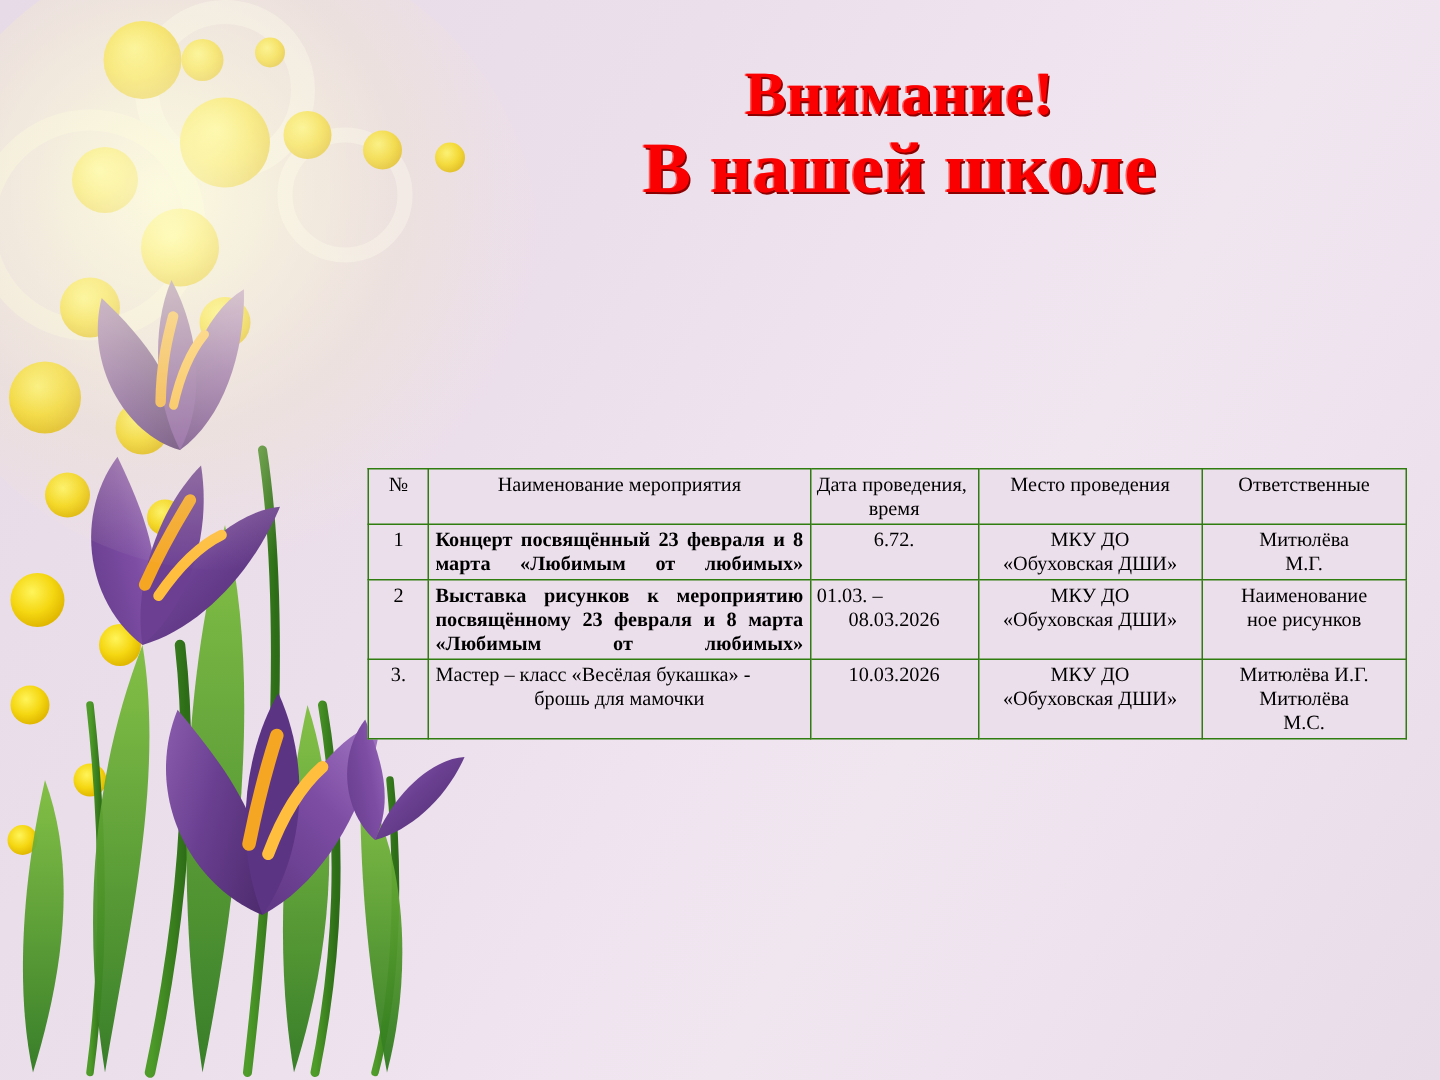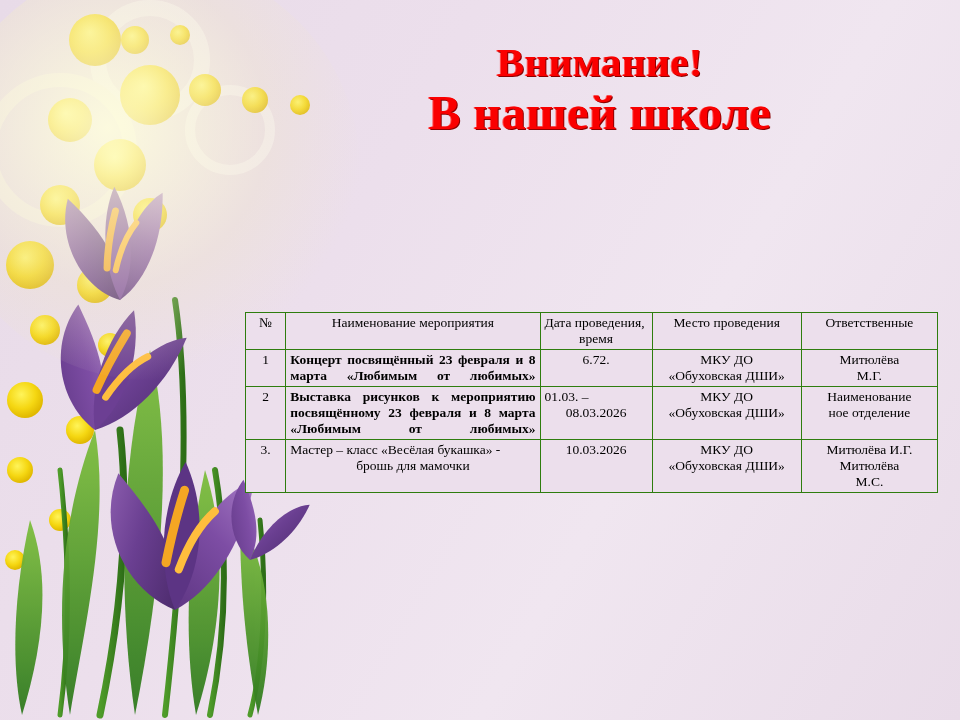--- a/index.html
+++ b/index.html
@@ -241,21 +241,21 @@
         <tr>
           <td class="col-num">2</td>
           <td class="col-name justify">Выставка рисунков к мероприятию посвящённому 23 февраля и 8 марта «Любимым от любимых»</td>
           <td class="col-date center">01.03. – 08.03.2026</td>
           <td class="col-place center">
             <span class="cell-line">МКУ ДО</span>
             <span class="cell-line">«Обуховская ДШИ»</span>
           </td>
           <td class="col-resp center">
             <span class="cell-line">Наименование</span>
-            <span class="cell-line">ное отделение</span>
+            <span class="cell-line">ное рисунков</span>
           </td>
         </tr>
 
         <tr>
           <td class="col-num">3.</td>
           <td class="col-name center">Мастер – класс «Весёлая букашка» - брошь для мамочки</td>
           <td class="col-date center">10.03.2026</td>
           <td class="col-place center">
             <span class="cell-line">МКУ ДО</span>
             <span class="cell-line">«Обуховская ДШИ»</span>

